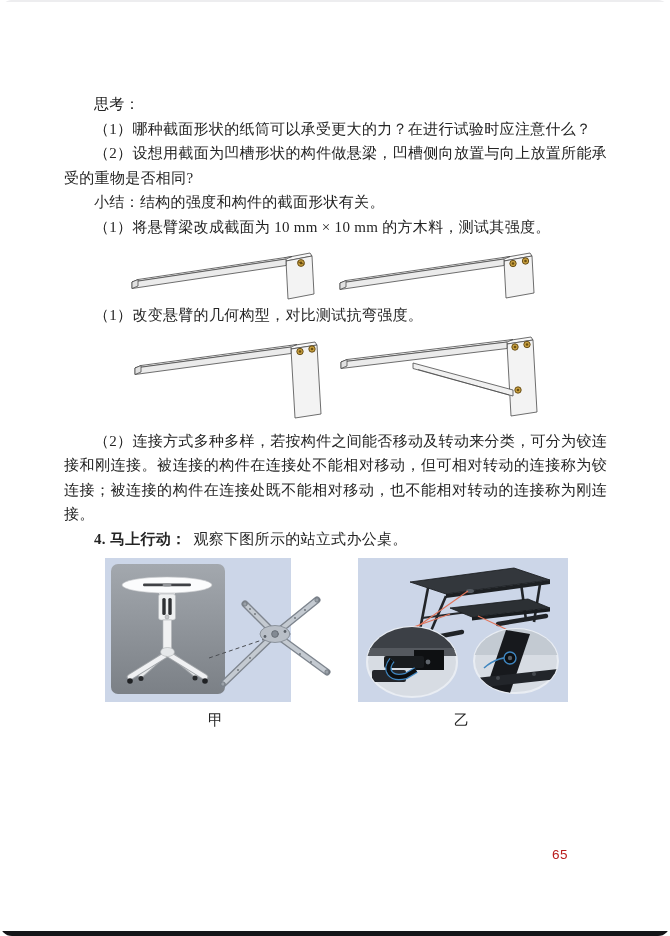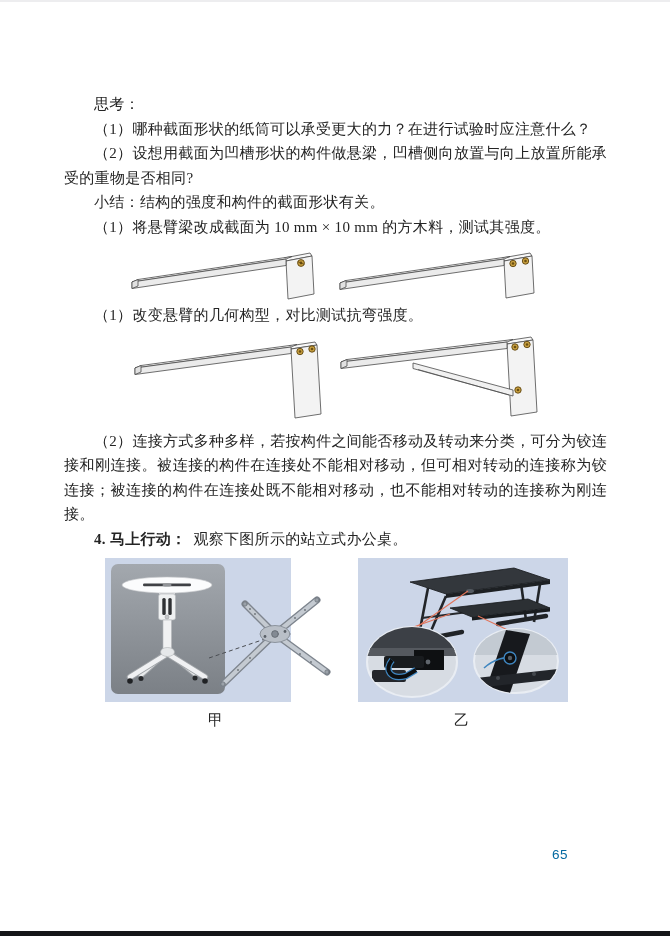--- a/index.html
+++ b/index.html
@@ -1,18 +1,18 @@
 <!DOCTYPE html>
 <html><head>
 <meta charset="utf-8">
 <style>
   html,body{margin:0;padding:0;background:#ffffff;}
   .page{
     position:relative;width:670px;height:936px;background:#ffffff;overflow:hidden;
-    font-family:"Liberation Serif","DejaVu Serif",serif;color:#242424;
+    font-family:"Liberation Serif","DejaVu Serif",serif;color:#242424;border-radius:12px;
   }
   .page-top-edge{position:absolute;top:0;left:0;right:0;height:2px;background:#ededef;}
   .page-bottom-edge{position:absolute;bottom:0;left:0;right:0;height:5px;background:#141518;}
 
   .text-col{
     position:absolute;left:64px;top:92px;width:543px;
     font-size:15px;line-height:24.5px;letter-spacing:0.3px;text-align:justify;
   }
   .text-col p{margin:0;text-indent:2em;}
   .b{font-weight:bold;}
@@ -31,21 +31,21 @@
   .photo-b{left:294px;}
 
   .fig-labels{position:relative;height:24px;margin-top:6px;text-indent:0;}
   .fig-label{position:absolute;top:0;font-size:15px;}
   .fig-label-a{left:144px;}
   .fig-label-b{left:390px;}
 
   .page-number{
     position:absolute;left:552px;top:847px;
     font-family:"Liberation Sans","DejaVu Sans",sans-serif;
-    font-size:13.5px;color:#0369a1;letter-spacing:0.5px;
+    font-size:13.5px;color:#b91c1c;letter-spacing:0.5px;
   }
 </style>
 </head>
 <body>
 
 <div class="page">
   <div class="page-top-edge"></div>
 
   <div class="text-col">
     <p>思考：</p>

